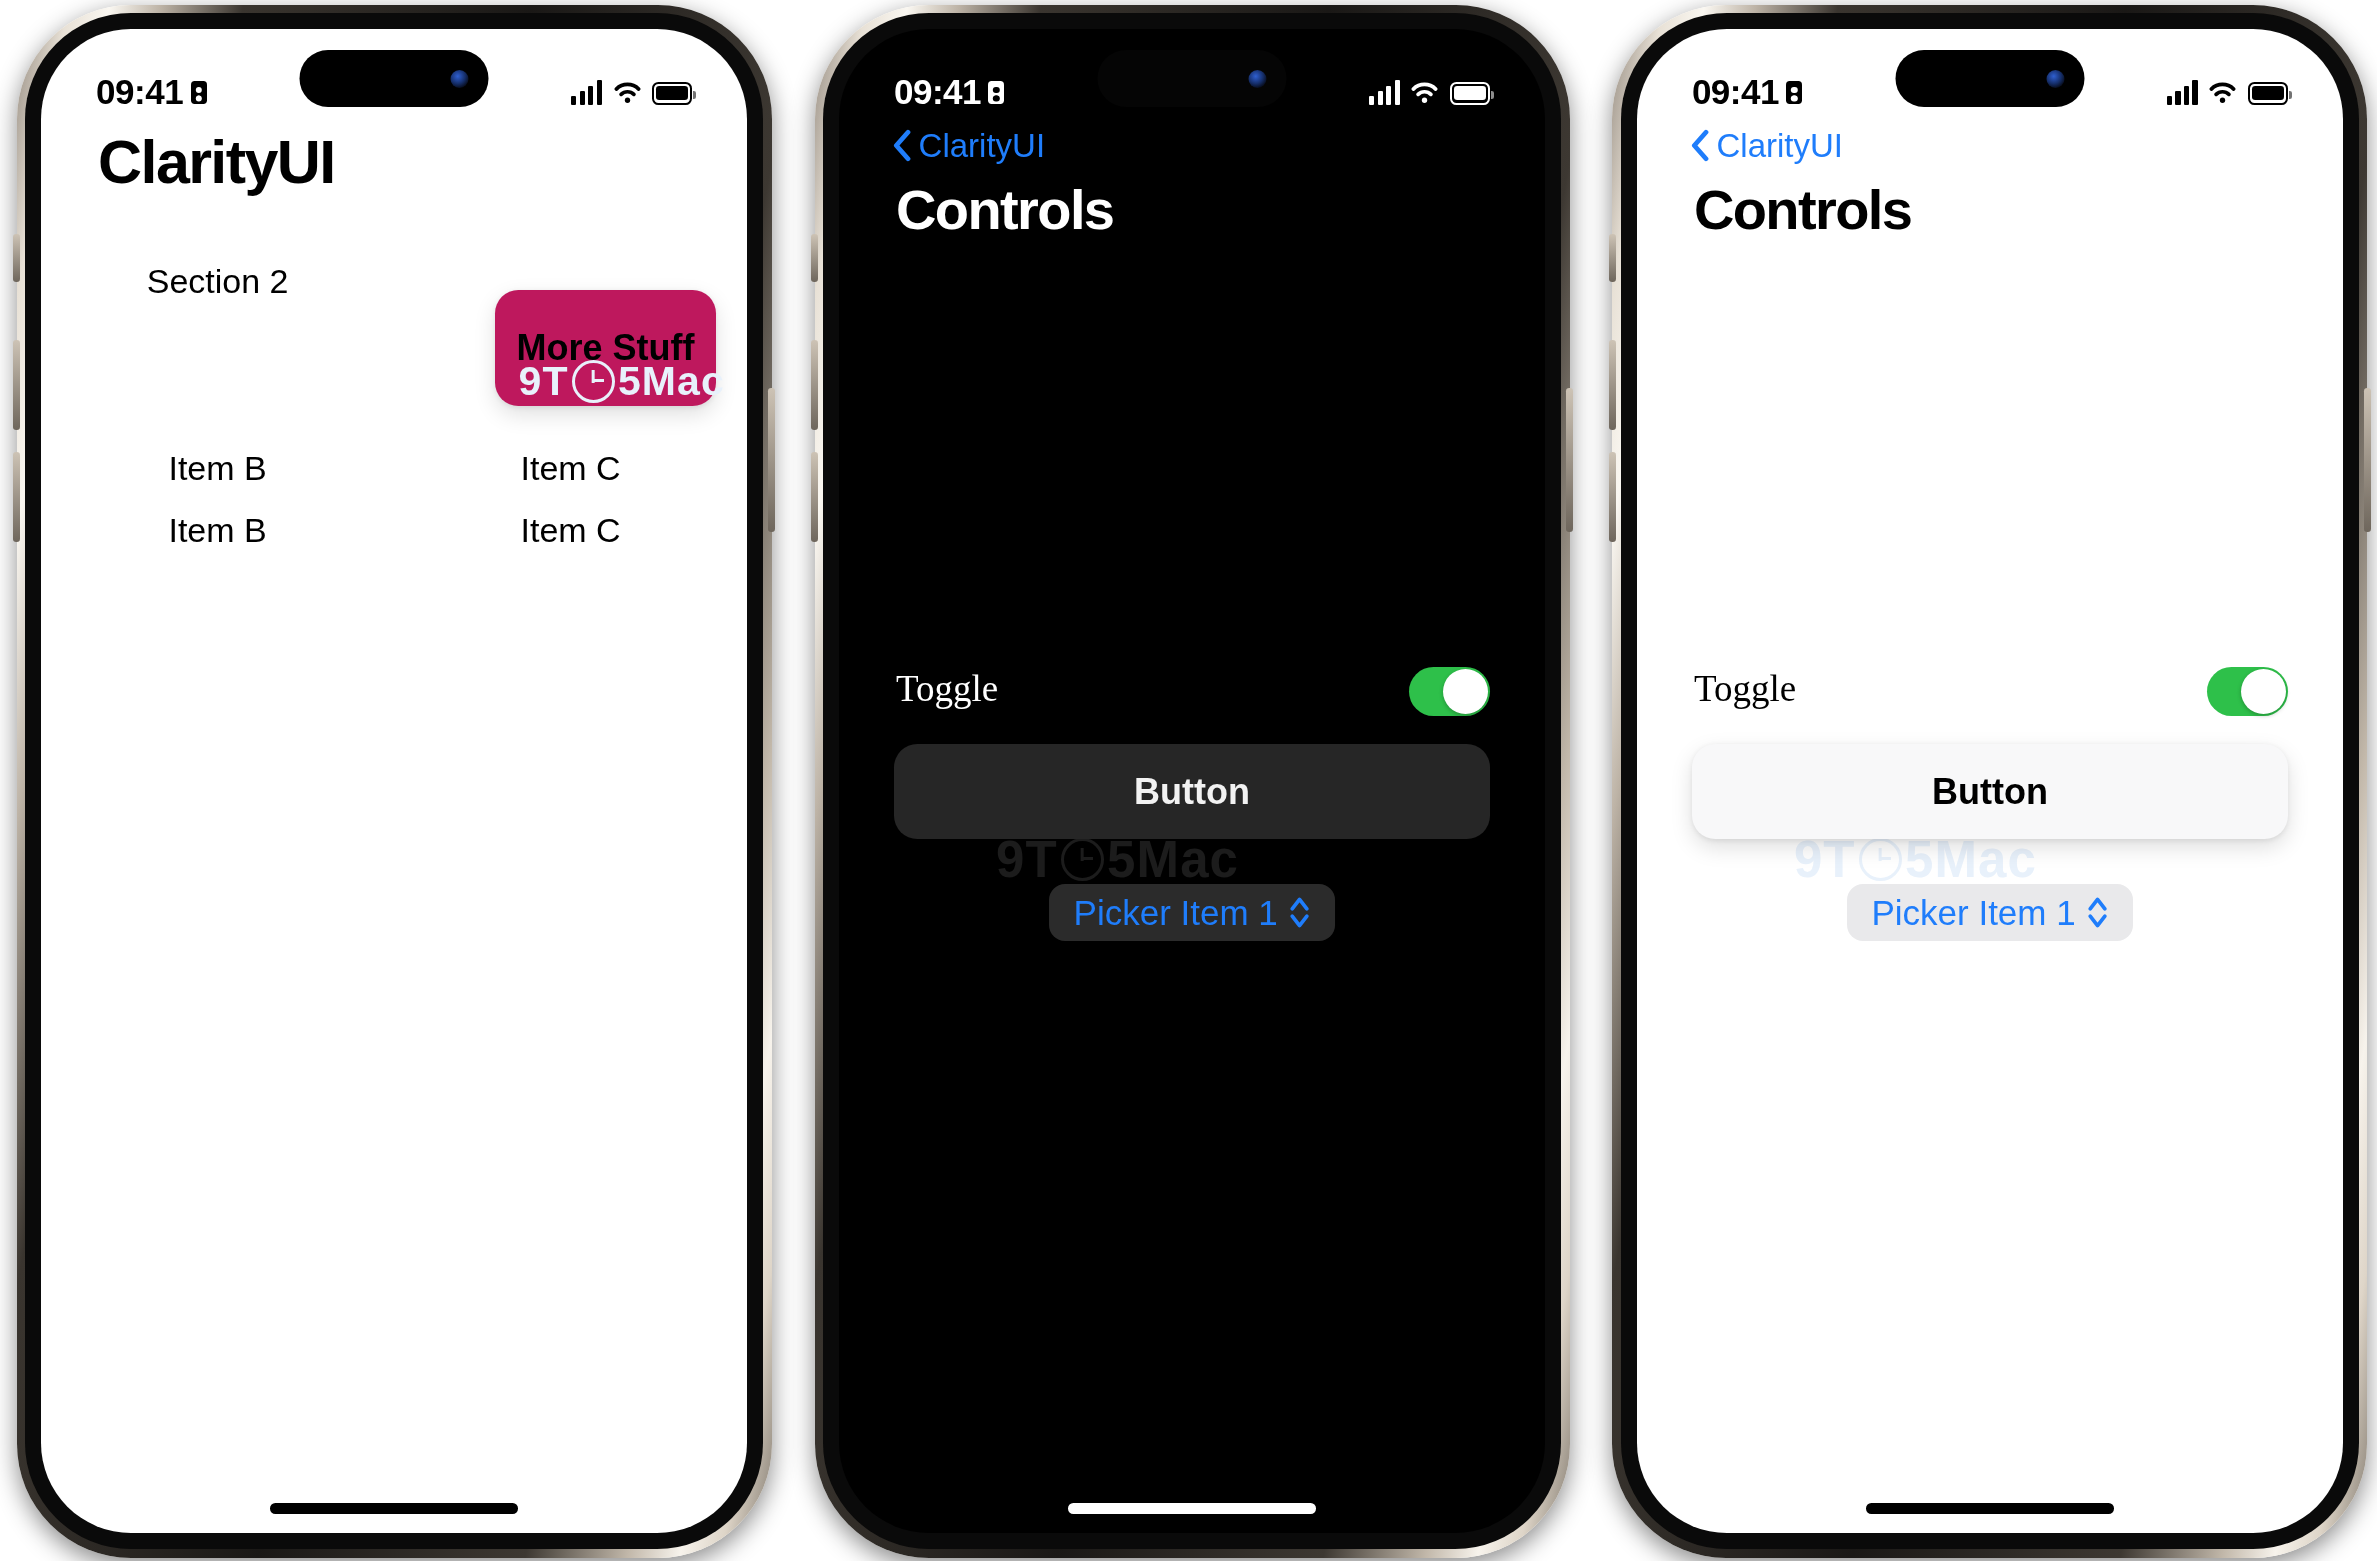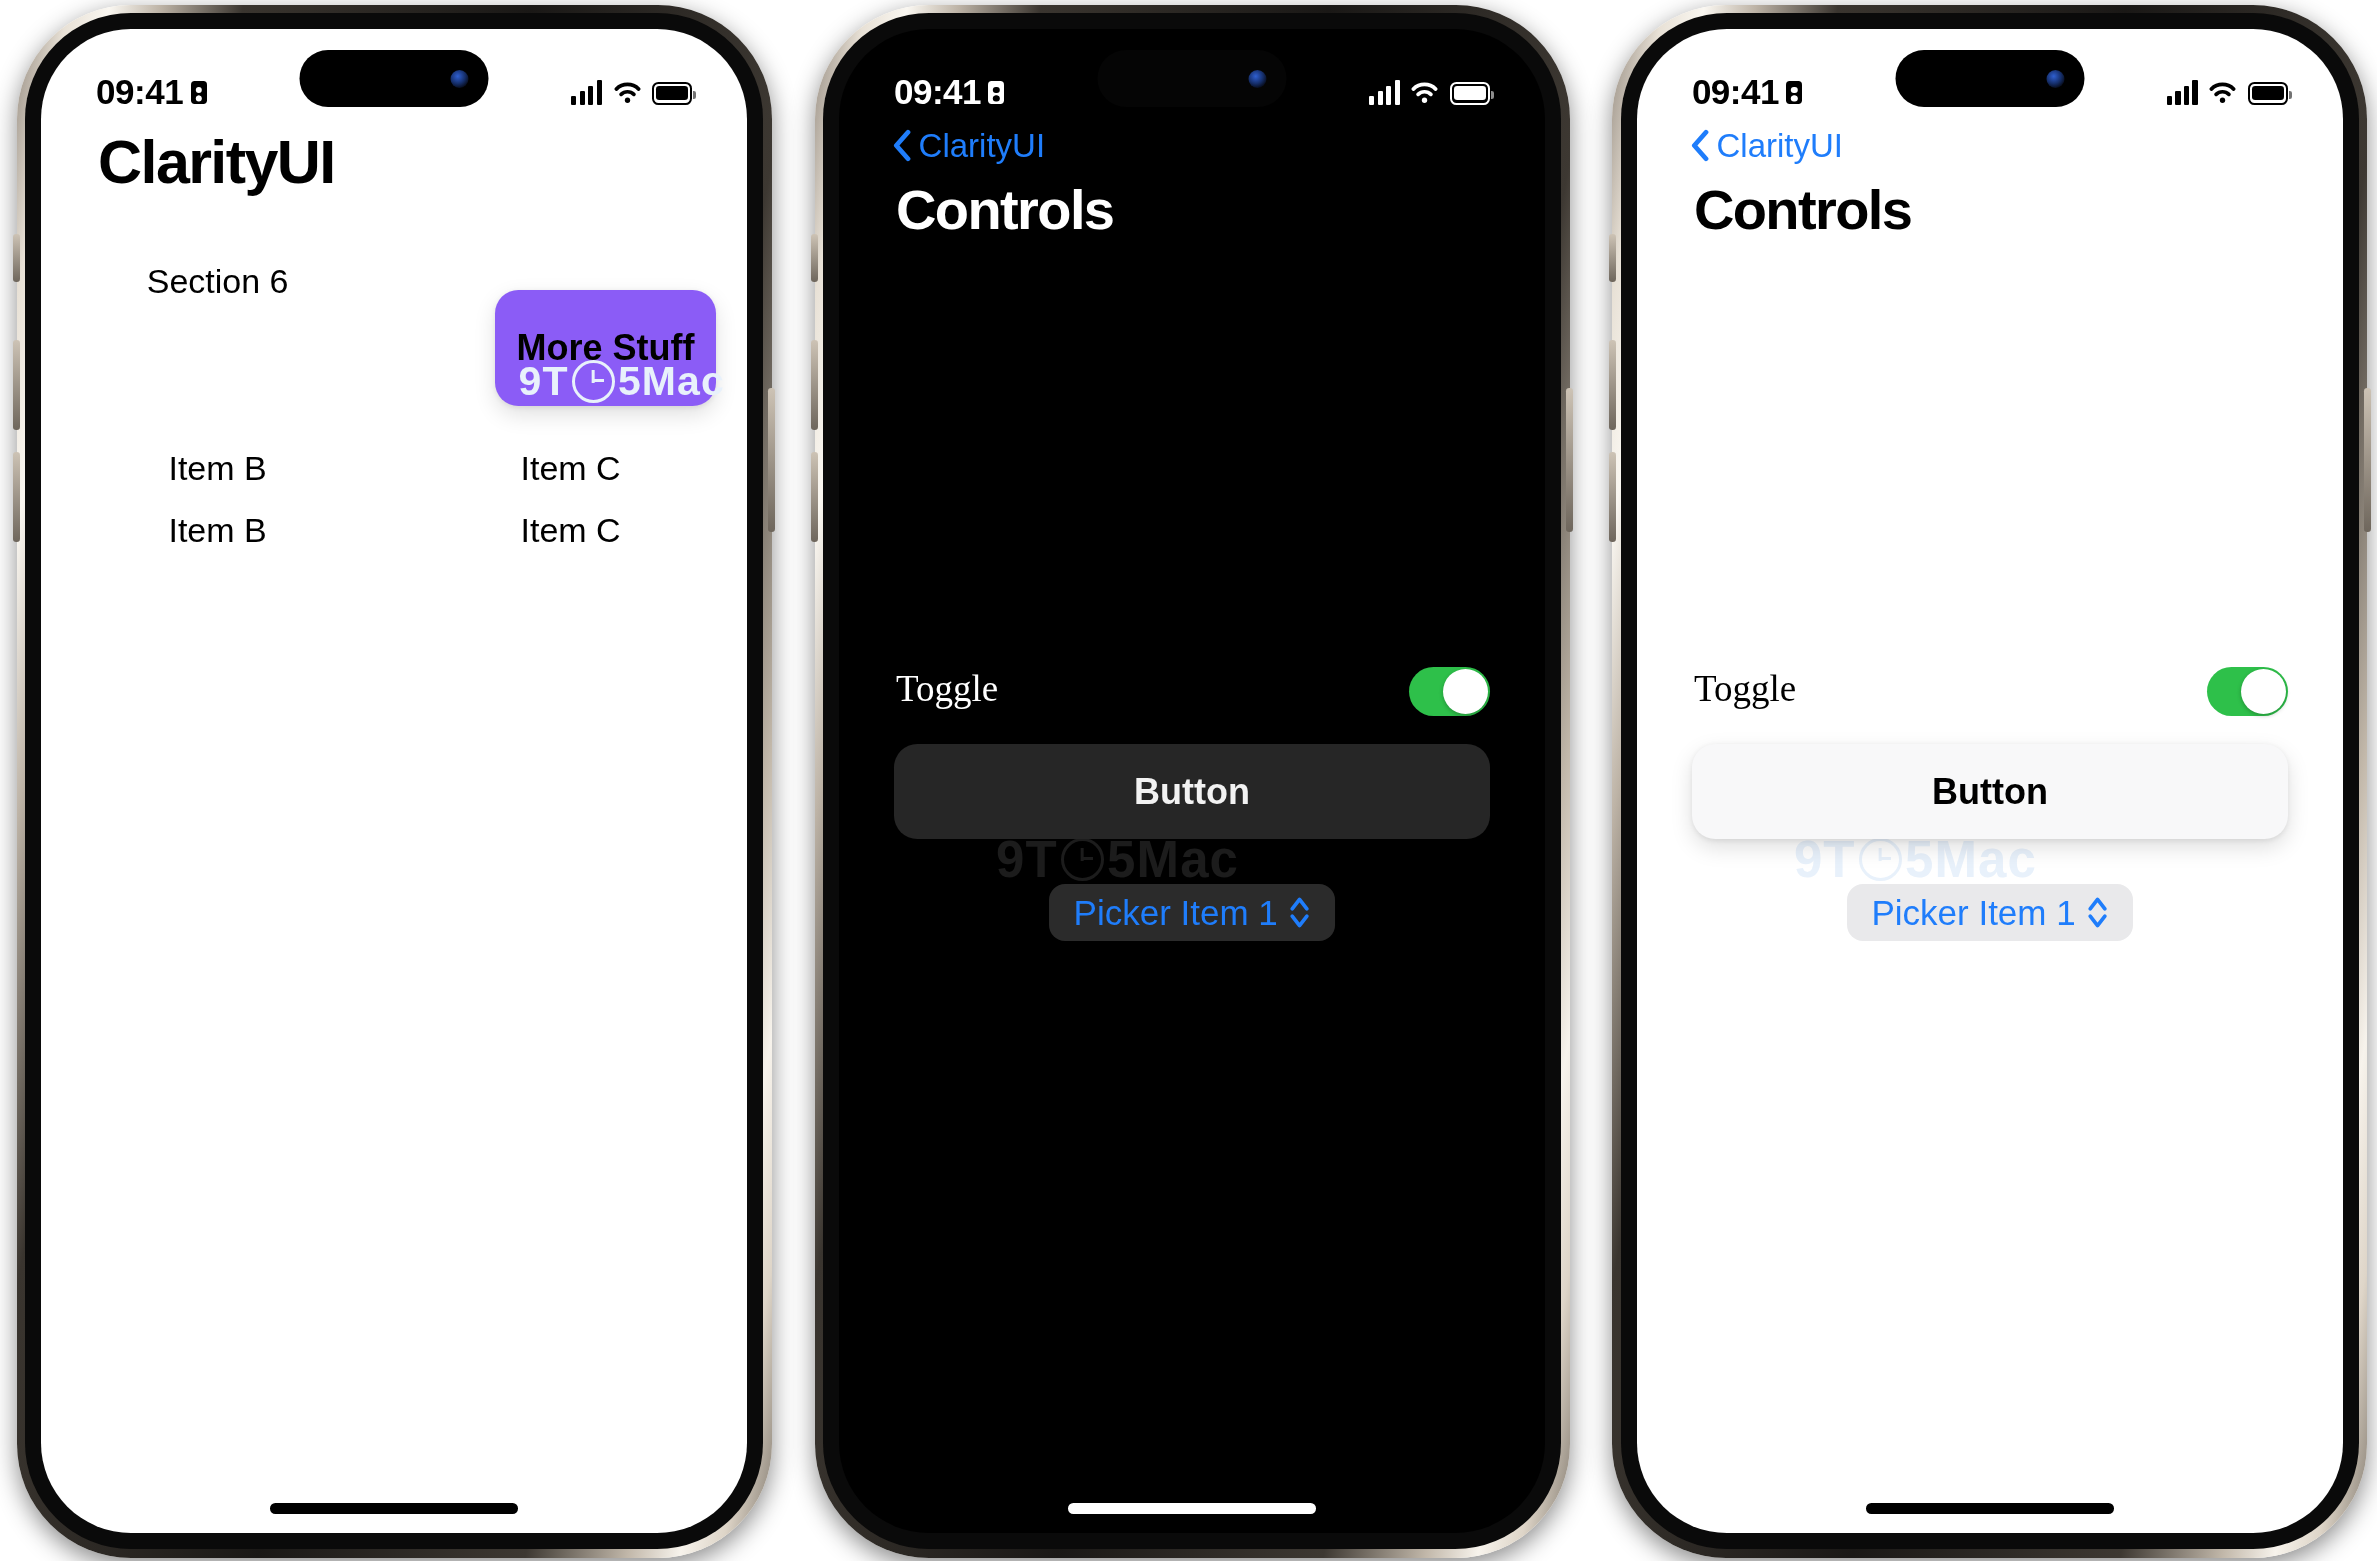--- a/index.html
+++ b/index.html
@@ -103,21 +103,21 @@
     display:inline-block;width:37px;height:37px;border-radius:50%;
     border:3.2px solid currentColor;position:relative;margin:0 2.1px;
   }
   .wm .o:before{content:"";position:absolute;left:50%;top:7.4px;width:2.7px;height:12.8px;background:currentColor;transform:translateX(-50%);}
   .wm .o:after{content:"";position:absolute;left:50%;top:16px;width:10.6px;height:2.7px;background:currentColor;}
   .wm-light{color:#e8f1fb;}
   .wm-dark{color:#1c1c1c;}
 
   .card-morestuff{
     position:absolute;right:31px;top:160px;width:221px;height:116px;
-    border-radius:23.4px;background:#8b5cf6;
+    border-radius:23.4px;background:#be185d;
     box-shadow:0 8.5px 22.3px rgba(0,0,0,.12),0 1.6px 5.3px rgba(0,0,0,.07);
     display:flex;align-items:center;justify-content:center;
     font-size:36px;font-weight:700;color:#000;z-index:6;
   }
 
   .list-area{position:absolute;left:0;right:0;top:120px;}
   .list-row{display:flex;font-size:34px;color:#000;height:62px;align-items:center;}
   .list-row .c1{width:50%;text-align:center;}
   .list-row .c2{width:50%;text-align:center;}
 
@@ -201,21 +201,21 @@
           </span>
           <span class="batt"></span>
         </div>
       </div>
 
       <div class="screen">
         <h1 class="lg-title">ClarityUI</h1>
 
         <div class="list-area">
           <div class="list-row">
-            <span class="c1">Section 6</span>
+            <span class="c1">Section 2</span>
             <span class="c2"></span>
           </div>
           <div class="list-row">
             <span class="c1"></span>
             <span class="c2"></span>
           </div>
           <div class="list-row" style="margin-top:63px">
             <span class="c1">Item B</span>
             <span class="c2">Item C</span>
           </div>

